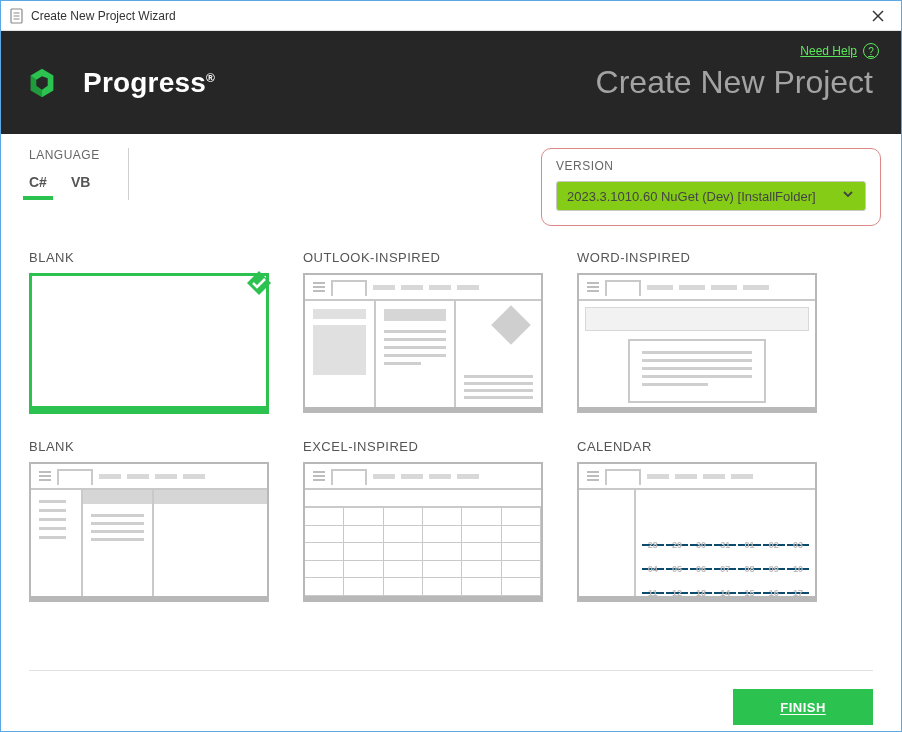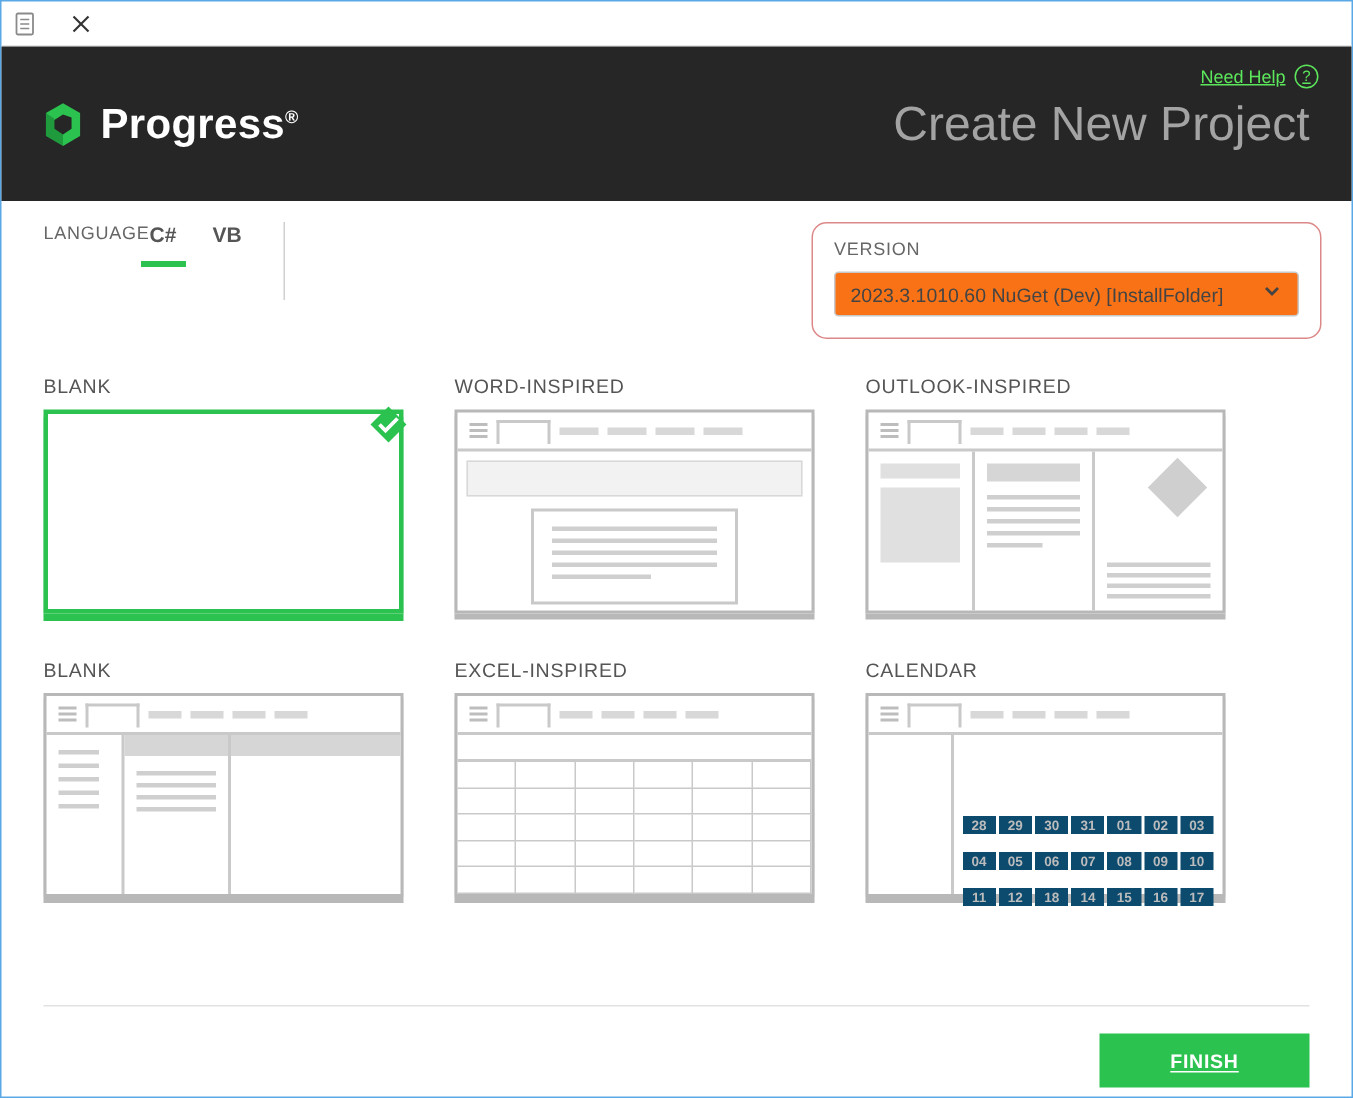--- a/index.html
+++ b/index.html
@@ -9,40 +9,40 @@
 
   
   .titlebar { height: 30px; display: flex; align-items: center; padding: 0 0 0 8px; border-bottom: 1px solid #e5e5e5; }
   .titlebar-icon { width: 16px; height: 16px; margin-right: 6px; display:inline-flex; align-items:center; justify-content:center;}
   .titlebar-title { font-size: 12px; color: #333; flex: 1; }
   .titlebar-close { width: 46px; height: 30px; display:flex; align-items:center; justify-content:center; cursor:pointer; }
   .titlebar-close svg { width:12px; height:12px; }
 
   
   .header { background: #262626; color: #fff; display:flex; align-items:center; justify-content:space-between; padding: 0 28px 0 22px; height: 103px; position:relative; }
-  .brand { display:flex; align-items:center; gap:6px;text-align:center; }
+  .brand { display:flex; align-items:center; gap:22px;text-align:center; }
   .brand-logo { width: 38px; height: 38px; display:inline-block; }
   .brand-text { font-size: 28px; font-weight: 600; letter-spacing: 0.2px; color:#fff; }
   .brand-r { font-size: 12px; vertical-align: super; }
   .header-title { font-size: 32px; font-weight: 400; color:#a3a3a3; }
   .need-help { position:absolute; top:12px; right:22px; display:flex; align-items:center; gap:6px; color:#5ce65c; font-size:12px; text-decoration: underline; cursor:pointer;}
   .need-help-icon { width:16px; height:16px; border:1.5px solid #5ce65c; border-radius:50%; display:inline-flex; align-items:center; justify-content:center; font-size:10px; color:#5ce65c;}
 
   
   .options-row { display:flex; align-items:flex-start; padding: 14px 20px 0 28px; height: 86px; }
-  .opt-group { display:flex; }
+  .opt-group { display:flex; flex-direction:column; }
   .opt-label { font-size:12px; color:#666; letter-spacing:0.5px; margin-bottom: 12px; }
   .opt-choices { display:flex; gap: 24px; }
   .opt-choice { font-size:14px; color:#555; font-weight:600; padding-bottom:6px; position:relative; cursor:pointer;}
   .opt-choice.active::after { content:""; position:absolute; left:-6px; right:-6px; bottom:-4px; height:4px; background:#2bc24f; }
   .opt-divider { width:1px; background:#d0d0d0; height:52px; margin: 0 28px; }
 
   .version-box { margin-left:auto; border:1px solid #d88; border-radius:10px; padding:10px 14px 14px 14px; width:340px; }
   .version-box .opt-label { margin-bottom:8px; }
-  .version-select { border:1px solid #c8c8c8; border-radius:3px; background:#f97316; height:30px; display:flex; align-items:center; padding:0 10px; justify-content:space-between; cursor:pointer; }
+  .version-select { border:1px solid #c8c8c8; border-radius:3px; background:#84cc16; height:30px; display:flex; align-items:center; padding:0 10px; justify-content:space-between; cursor:pointer; }
   .version-select-text { font-size:13px; color:#444; }
   .version-chevron svg { width:14px; height:14px; }
 
   
   .templates { padding: 30px 28px 0 28px; display:grid; grid-template-columns: repeat(3, 240px); column-gap: 34px; row-gap: 30px; }
   .tmpl { display:flex; flex-direction:column; }
   .tmpl-title { font-size:13px; color:#555; letter-spacing:0.5px; margin-bottom:8px; }
   .tmpl-card { width:240px; height:136px; border:2px solid #b8b8b8; background:#fff; position:relative; box-shadow: 0 4px 0 0 #b8b8b8; cursor:pointer; }
   .tmpl-card.selected { border:3px solid #2bc24f; box-shadow: 0 5px 0 0 #2bc24f; }
   .tmpl-check { position:absolute; top:-6px; right:-6px; width:26px; height:26px; }
@@ -84,41 +84,42 @@
 
   
   .excel-blank { height:18px; border-bottom:2px solid #c9c9c9; }
   .excel-grid { height:calc(100% - 26px - 18px); display:grid; grid-template-columns: repeat(6,1fr); grid-template-rows: repeat(5,1fr);}
   .excel-cell { border-right:1px solid #c9c9c9; border-bottom:1px solid #c9c9c9; }
 
   
   .cal-body { height:calc(100% - 26px); display:flex; }
   .cal-left { width:24%; border-right:2px solid #c9c9c9; }
   .cal-grid { flex:1; padding:6px; display:grid; grid-template-columns: repeat(7, 1fr); grid-auto-rows: 22px; gap:2px;}
-  .cal-cell { border:6px solid #0c4a6e; display:flex; align-items:center; justify-content:center; font-size:9px; color:#bcbcbc; font-weight:600;margin-top:48px;}
+  .cal-cell { border:1px solid #0c4a6e; display:flex; align-items:center; justify-content:center; font-size:9px; color:#bcbcbc; font-weight:600;margin-top:48px;}
 
   
   .footer { position:absolute; bottom:0; left:0; right:0; padding: 16px 28px 6px; }
   .footer-divider { height:1px; background:#e2e2e2; margin-bottom:18px; }
   .finish-btn { float:right; width:140px; height:36px; background:#2bc24f; color:#fff; border:none; font-size:13px; font-weight:700; letter-spacing:0.5px; cursor:pointer; text-decoration: underline; text-underline-offset:2px; }
 </style>
 </head>
 <body>
 
 <div class="window">
 
   <div class="titlebar">
     <span class="titlebar-icon">
       <svg viewBox="0 0 16 16">
           <rect x="2" y="1" width="11" height="14" rx="1" fill="none" stroke="#8a8a8a" stroke-width="1.2"></rect>
           <line x1="4.5" y1="5" x2="10.5" y2="5" stroke="#8a8a8a" stroke-width="1"></line>
           <line x1="4.5" y1="8" x2="10.5" y2="8" stroke="#8a8a8a" stroke-width="1"></line>
           <line x1="4.5" y1="11" x2="10.5" y2="11" stroke="#8a8a8a" stroke-width="1"></line>
         </svg>
     </span>
+    <span class="titlebar-title">Create New Project Wizard</span>
     <div class="titlebar-close">
       <svg viewBox="0 0 12 12">
           <line x1="1" y1="1" x2="11" y2="11" stroke="#333" stroke-width="1.4"></line>
           <line x1="11" y1="1" x2="1" y2="11" stroke="#333" stroke-width="1.4"></line>
         </svg>
     </div>
   </div>
 
   <div class="header">
     <a class="need-help">
@@ -169,20 +170,63 @@
         <span class="tmpl-check">
           <svg viewBox="0 0 26 26">
               <polygon points="13,1 25,13 13,25 1,13" fill="#2bc24f"></polygon>
               <polyline points="7,13 11,17 19,9" fill="none" stroke="#fff" stroke-width="2.5"></polyline>
             </svg>
         </span>
       </div>
     </div>
 
     <div class="tmpl">
+      <div class="tmpl-title">OUTLOOK-INSPIRED</div>
+      <div class="tmpl-card">
+        <div class="wf-toolbar">
+          <div class="wf-burger">
+              <span></span>
+              <span></span>
+              <span></span>
+            </div>
+          <div class="wf-tab"></div>
+          <div class="wf-stripes">
+              <div class="wf-stripe" style="width:22px"></div>
+              <div class="wf-stripe" style="width:22px"></div>
+              <div class="wf-stripe" style="width:22px"></div>
+              <div class="wf-stripe" style="width:22px"></div>
+            </div>
+        </div>
+        <div class="ol-body">
+          <div class="ol-left">
+              <div class="ol-lblock"></div>
+              <div class="ol-lblock" style="height:50px"></div>
+            </div>
+          <div class="ol-mid">
+              <div class="ol-mid-top"></div>
+              <div class="ol-line"></div>
+              <div class="ol-line"></div>
+              <div class="ol-line"></div>
+              <div class="ol-line"></div>
+              <div class="ol-line" style="width:60%"></div>
+            </div>
+          <div class="ol-right">
+            <div class="ol-diamond"></div>
+            <div class="ol-rlines">
+                <div class="ol-line"></div>
+                <div class="ol-line"></div>
+                <div class="ol-line"></div>
+                <div class="ol-line"></div>
+              </div>
+          </div>
+        </div>
+      </div>
+    </div>
+
+    <div class="tmpl">
       <div class="tmpl-title">WORD-INSPIRED</div>
       <div class="tmpl-card">
         <div class="wf-toolbar">
           <div class="wf-burger">
               <span></span>
               <span></span>
               <span></span>
             </div>
           <div class="wf-tab"></div>
           <div class="wf-stripes">
@@ -193,63 +237,20 @@
             </div>
         </div>
         <div class="word-body">
           <div class="word-ribbon"></div>
           <div class="word-doc">
             <div class="word-line"></div>
               <div class="word-line"></div>
               <div class="word-line"></div>
               <div class="word-line"></div>
               <div class="word-line" style="width:60%"></div>
-          </div>
-        </div>
-      </div>
-    </div>
-
-    <div class="tmpl">
-      <div class="tmpl-title">OUTLOOK-INSPIRED</div>
-      <div class="tmpl-card">
-        <div class="wf-toolbar">
-          <div class="wf-burger">
-              <span></span>
-              <span></span>
-              <span></span>
-            </div>
-          <div class="wf-tab"></div>
-          <div class="wf-stripes">
-              <div class="wf-stripe" style="width:22px"></div>
-              <div class="wf-stripe" style="width:22px"></div>
-              <div class="wf-stripe" style="width:22px"></div>
-              <div class="wf-stripe" style="width:22px"></div>
-            </div>
-        </div>
-        <div class="ol-body">
-          <div class="ol-left">
-              <div class="ol-lblock"></div>
-              <div class="ol-lblock" style="height:50px"></div>
-            </div>
-          <div class="ol-mid">
-              <div class="ol-mid-top"></div>
-              <div class="ol-line"></div>
-              <div class="ol-line"></div>
-              <div class="ol-line"></div>
-              <div class="ol-line"></div>
-              <div class="ol-line" style="width:60%"></div>
-            </div>
-          <div class="ol-right">
-            <div class="ol-diamond"></div>
-            <div class="ol-rlines">
-                <div class="ol-line"></div>
-                <div class="ol-line"></div>
-                <div class="ol-line"></div>
-                <div class="ol-line"></div>
-              </div>
           </div>
         </div>
       </div>
     </div>
 
     <div class="tmpl">
       <div class="tmpl-title">BLANK</div>
       <div class="tmpl-card">
         <div class="wf-toolbar">
           <div class="wf-burger">

